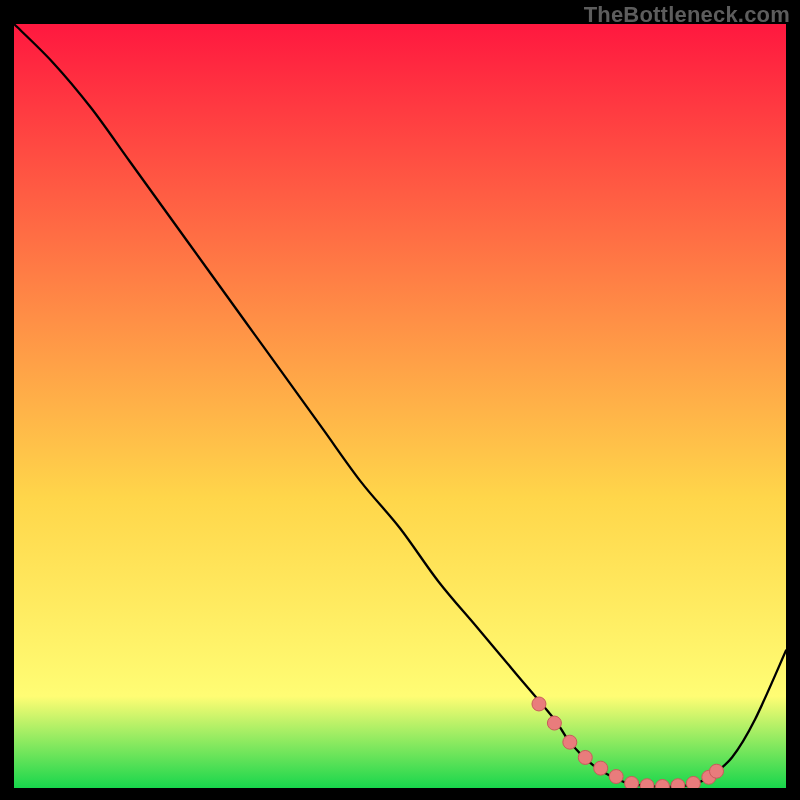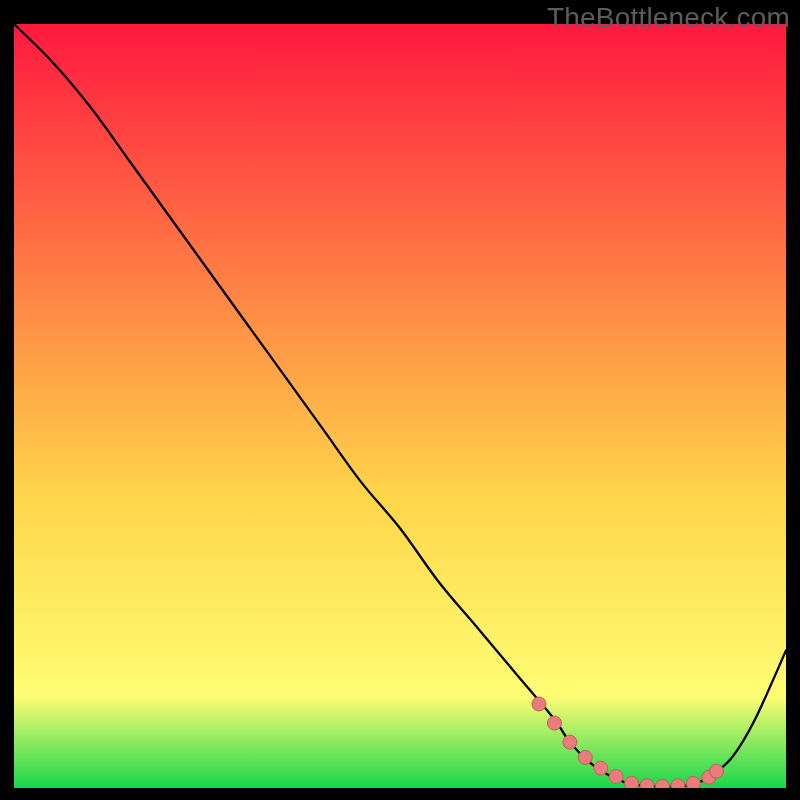--- a/index.html
+++ b/index.html
@@ -15,22 +15,22 @@
     position: relative;
     width: 800px;
     height: 800px;
     background: #000;
   }
   .watermark {
     position: absolute;
     top: 2px;
     right: 10px;
     color: #5d5d5d;
-    font-size: 28px;
-    font-weight: 400;
+    font-size: 22px;
+    font-weight: 700;
     letter-spacing: 0.2px;
     z-index: 5;
     user-select: none;
   }
   .plot {
     position: absolute;
     left: 14px;
     top: 24px;
     width: 772px;
     height: 764px;

